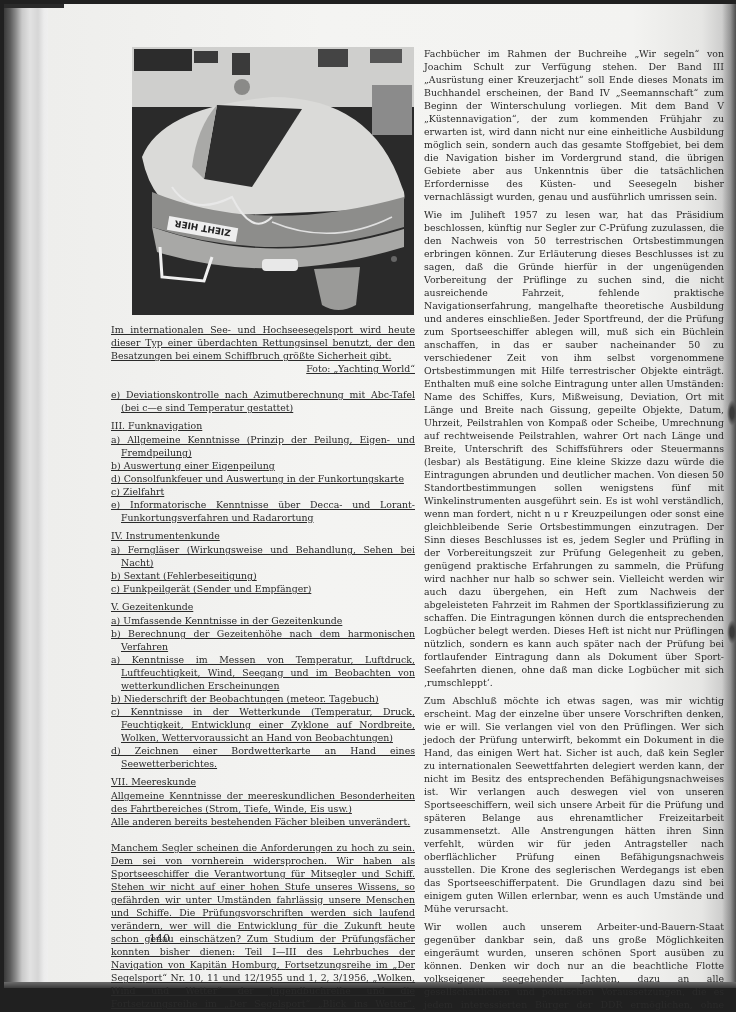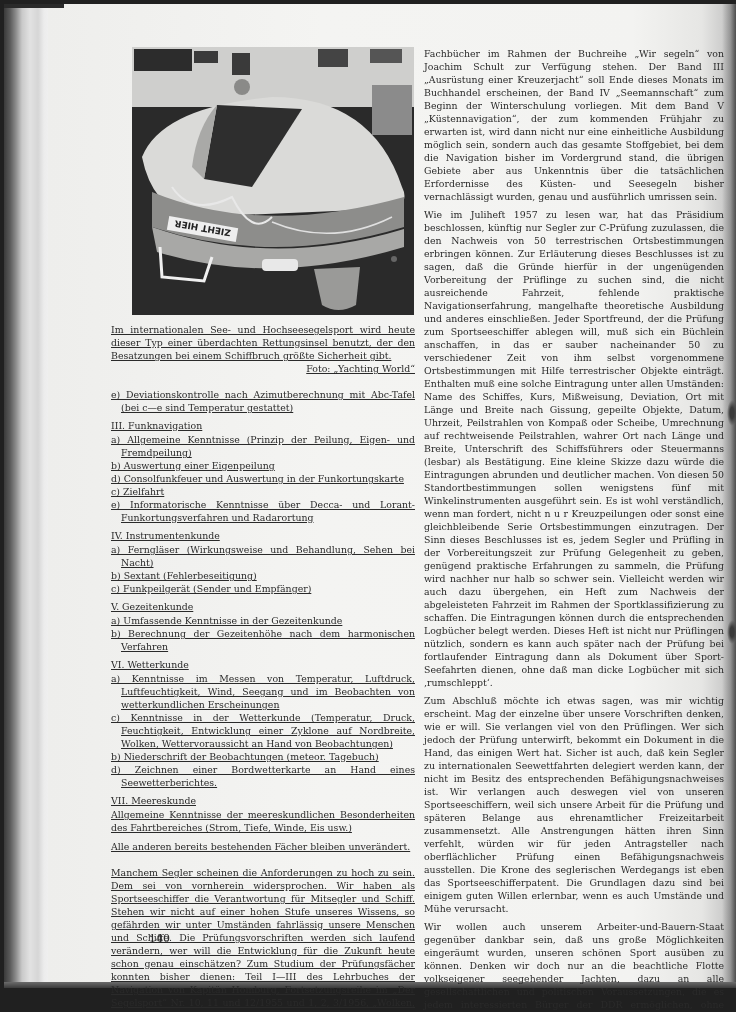--- a/index.html
+++ b/index.html
@@ -128,28 +128,27 @@
 
     <div class="heading">IV. Instrumentenkunde</div>
     <div class="item">a) Ferngläser (Wirkungsweise und Behandlung, Sehen bei Nacht)</div>
     <div class="item">b) Sextant (Fehlerbeseitigung)</div>
     <div class="item">c) Funkpeilgerät (Sender und Empfänger)</div>
 
     <div class="heading">V. Gezeitenkunde</div>
     <div class="item">a) Umfassende Kenntnisse in der Gezeitenkunde</div>
     <div class="item">b) Berechnung der Gezeitenhöhe nach dem harmonischen Verfahren</div>
 
-    <div class="heading">VI. Wetterkunde</div>
     <div class="item">a) Kenntnisse im Messen von Temperatur, Luftdruck, Luftfeuchtigkeit, Wind, Seegang und im Beobachten von wetterkundlichen Erscheinungen</div>
+    <div class="item">b) Niederschrift der Beobachtungen (meteor. Tagebuch)</div>
     <div class="item">c) Kenntnisse in der Wetterkunde (Temperatur, Druck, Feuchtigkeit, Entwicklung einer Zyklone auf Nordbreite, Wolken, Wettervoraussicht an Hand von Beobachtungen)</div>
-    <div class="item">b) Niederschrift der Beobachtungen (meteor. Tagebuch)</div>
     <div class="item">d) Zeichnen einer Bordwetterkarte an Hand eines Seewetterberichtes.</div>
 
     <div class="heading">VII. Meereskunde</div>
-    <div class="p" style="margin-bottom:6px">Allgemeine Kenntnisse der meereskundlichen Besonderheiten des Fahrtbereiches (Strom, Tiefe, Winde, Eis usw.)</div>
+    <div class="p" style="margin-bottom:0">Allgemeine Kenntnisse der meereskundlichen Besonderheiten des Fahrtbereiches (Strom, Tiefe, Winde, Eis usw.)</div>
     <div class="p">Alle anderen bereits bestehenden Fächer bleiben unverändert.</div>
     <div class="spacer-sm"></div>
     <div class="p">Manchem Segler scheinen die Anforderungen zu hoch zu sein. Dem sei von vornherein widersprochen. Wir haben als Sportseeschiffer die Verantwortung für Mitsegler und Schiff. Stehen wir nicht auf einer hohen Stufe unseres Wissens, so gefährden wir unter Umständen fahrlässig unsere Menschen und Schiffe. Die Prüfungsvorschriften werden sich laufend verändern, wer will die Entwicklung für die Zukunft heute schon genau einschätzen? Zum Studium der Prüfungsfächer konnten bisher dienen: Teil I—III des Lehrbuches der Navigation von Kapitän Homburg, Fortsetzungsreihe im „Der Segelsport“ Nr. 10, 11 und 12/1955 und 1, 2, 3/1956, „Wolken, Wind und Wetter“ der Jugendbuchreihe und die Fortsetzungsreihe im „Der Segelsport“ „Blick ins Wetter“. Künftig werden auch für die B- und C-Schein-Ausbildung entsprechende</div>
   </div>
 
   <div class="col col-right">
     <div class="p">Fachbücher im Rahmen der Buchreihe „Wir segeln“ von Joachim Schult zur Verfügung stehen. Der Band III „Ausrüstung einer Kreuzerjacht“ soll Ende dieses Monats im Buchhandel erscheinen, der Band IV „Seemannschaft“ zum Beginn der Winterschulung vorliegen. Mit dem Band V „Küstennavigation“, der zum kommenden Frühjahr zu erwarten ist, wird dann nicht nur eine einheitliche Ausbildung möglich sein, sondern auch das gesamte Stoffgebiet, bei dem die Navigation bisher im Vordergrund stand, die übrigen Gebiete aber aus Unkenntnis über die tatsächlichen Erfordernisse des Küsten- und Seesegeln bisher vernachlässigt wurden, genau und ausführlich umrissen sein.</div>
     <div class="p">Wie im Juliheft 1957 zu lesen war, hat das Präsidium beschlossen, künftig nur Segler zur C-Prüfung zuzulassen, die den Nachweis von 50 terrestrischen Ortsbestimmungen erbringen können. Zur Erläuterung dieses Beschlusses ist zu sagen, daß die Gründe hierfür in der ungenügenden Vorbereitung der Prüflinge zu suchen sind, die nicht ausreichende Fahrzeit, fehlende praktische Navigationserfahrung, mangelhafte theoretische Ausbildung und anderes einschließen. Jeder Sportfreund, der die Prüfung zum Sportseeschiffer ablegen will, muß sich ein Büchlein anschaffen, in das er sauber nacheinander 50 zu verschiedener Zeit von ihm selbst vorgenommene Ortsbestimmungen mit Hilfe terrestrischer Objekte einträgt. Enthalten muß eine solche Eintragung unter allen Umständen: Name des Schiffes, Kurs, Mißweisung, Deviation, Ort mit Länge und Breite nach Gissung, gepeilte Objekte, Datum, Uhrzeit, Peilstrahlen von Kompaß oder Scheibe, Umrechnung auf rechtweisende Peilstrahlen, wahrer Ort nach Länge und Breite, Unterschrift des Schiffsführers oder Steuermanns (lesbar) als Bestätigung. Eine kleine Skizze dazu würde die Eintragungen abrunden und deutlicher machen. Von diesen 50 Standortbestimmungen sollen wenigstens fünf mit Winkelinstrumenten ausgeführt sein. Es ist wohl verständlich, wenn man fordert, nicht n u r Kreuzpeilungen oder sonst eine gleichbleibende Serie Ortsbestimmungen einzutragen. Der Sinn dieses Beschlusses ist es, jedem Segler und Prüfling in der Vorbereitungszeit zur Prüfung Gelegenheit zu geben, genügend praktische Erfahrungen zu sammeln, die Prüfung wird nachher nur halb so schwer sein. Vielleicht werden wir auch dazu übergehen, ein Heft zum Nachweis der abgeleisteten Fahrzeit im Rahmen der Sportklassifizierung zu schaffen. Die Eintragungen können durch die entsprechenden Logbücher belegt werden. Dieses Heft ist nicht nur Prüflingen nützlich, sondern es kann auch später nach der Prüfung bei fortlaufender Eintragung dann als Dokument über Sport-Seefahrten dienen, ohne daß man dicke Logbücher mit sich ‚rumschleppt‘.</div>
     <div class="p">Zum Abschluß möchte ich etwas sagen, was mir wichtig erscheint. Mag der einzelne über unsere Vorschriften denken, wie er will. Sie verlangen viel von den Prüflingen. Wer sich jedoch der Prüfung unterwirft, bekommt ein Dokument in die Hand, das einigen Wert hat. Sicher ist auch, daß kein Segler zu internationalen Seewettfahrten delegiert werden kann, der nicht im Besitz des entsprechenden Befähigungsnachweises ist. Wir verlangen auch deswegen viel von unseren Sportseeschiffern, weil sich unsere Arbeit für die Prüfung und späteren Belange aus ehrenamtlicher Freizeitarbeit zusammensetzt. Alle Anstrengungen hätten ihren Sinn verfehlt, würden wir für jeden Antragsteller nach oberflächlicher Prüfung einen Befähigungsnachweis ausstellen. Die Krone des seglerischen Werdegangs ist eben das Sportseeschifferpatent. Die Grundlagen dazu sind bei einigem guten Willen erlernbar, wenn es auch Umstände und Mühe verursacht.</div>
     <div class="p">Wir wollen auch unserem Arbeiter-und-Bauern-Staat gegenüber dankbar sein, daß uns große Möglichkeiten eingeräumt wurden, unseren schönen Sport ausüben zu können. Denken wir doch nur an die beachtliche Flotte volkseigener seegehender Jachten, dazu an alle gesellschaftlichen und politischen Voraussetzungen, die es jedem interessierten Bürger der DDR ermöglichen, ohne Rücksicht auf Beruf und Vermögenslage Segelsport auszuüben. Nicht immer war das in Deutschland so und ist zur Zeit auch nur bei uns möglich. Vergleichen wir einmal die Bedingungen in der DDR und in Westdeutschland, welche der Erlangung eines C-Scheines zugrunde liegen. Gewählt wurde der Stand des Jahres 1956.</div>

